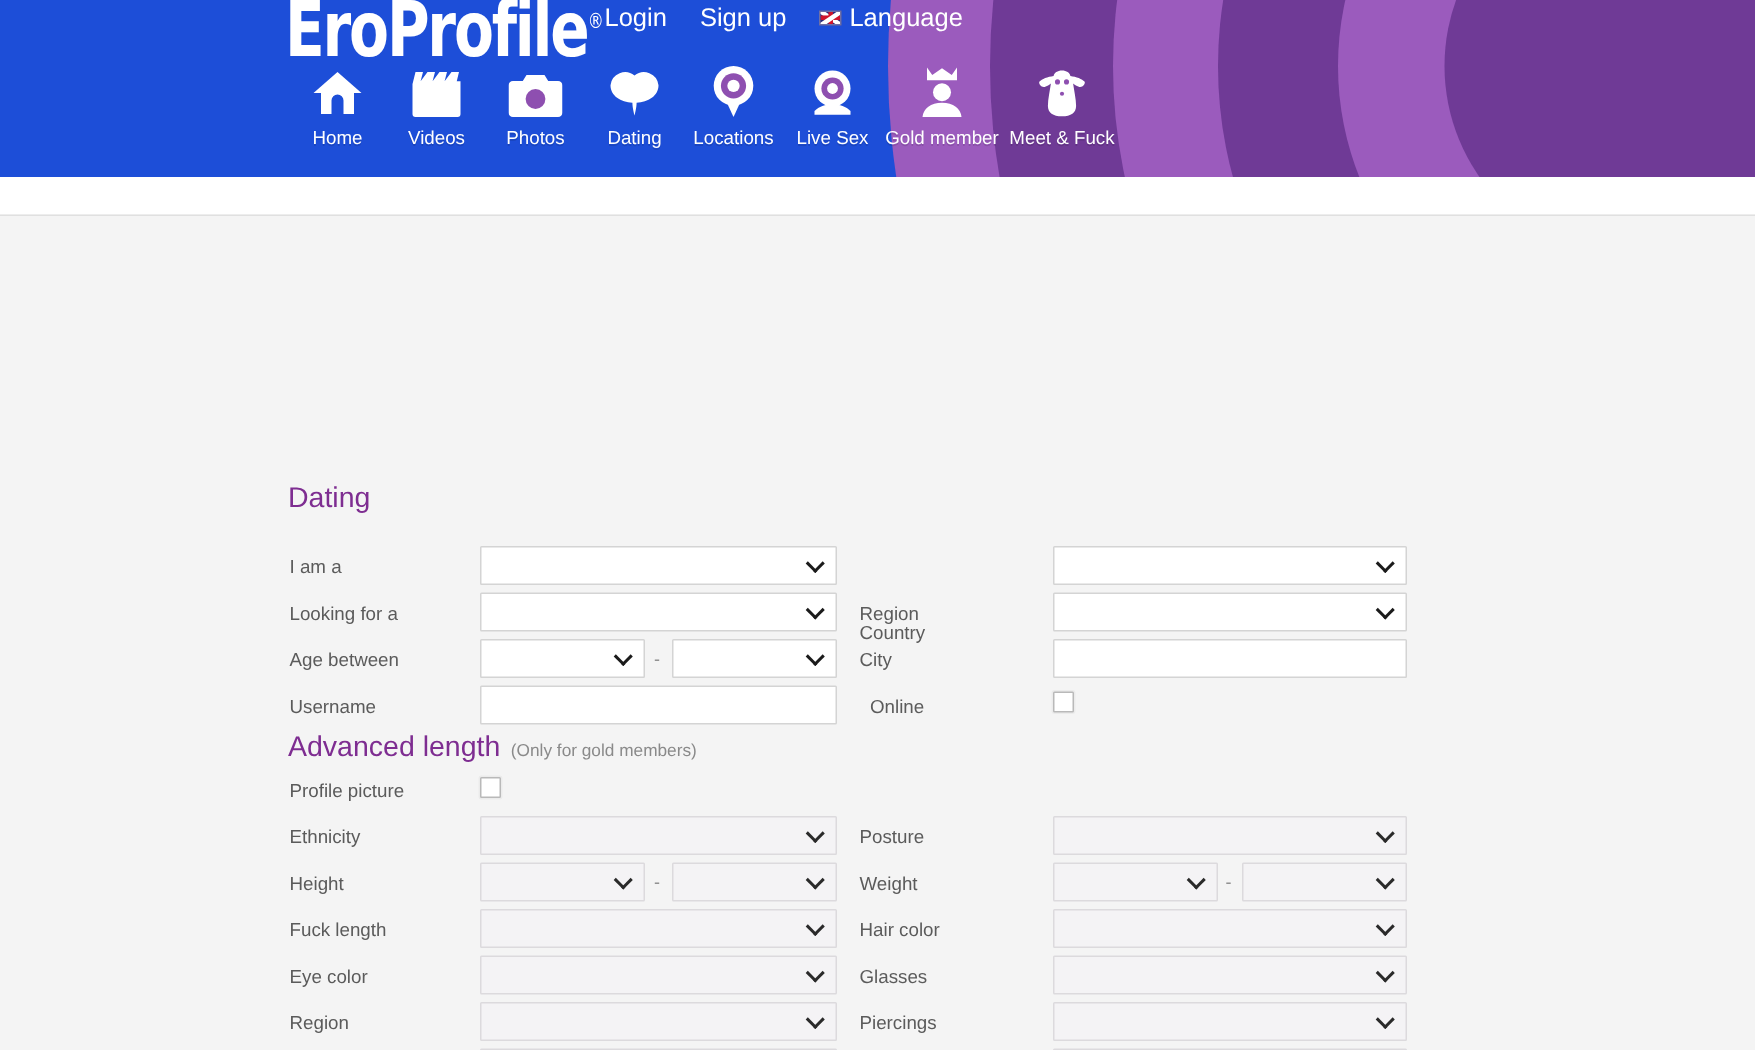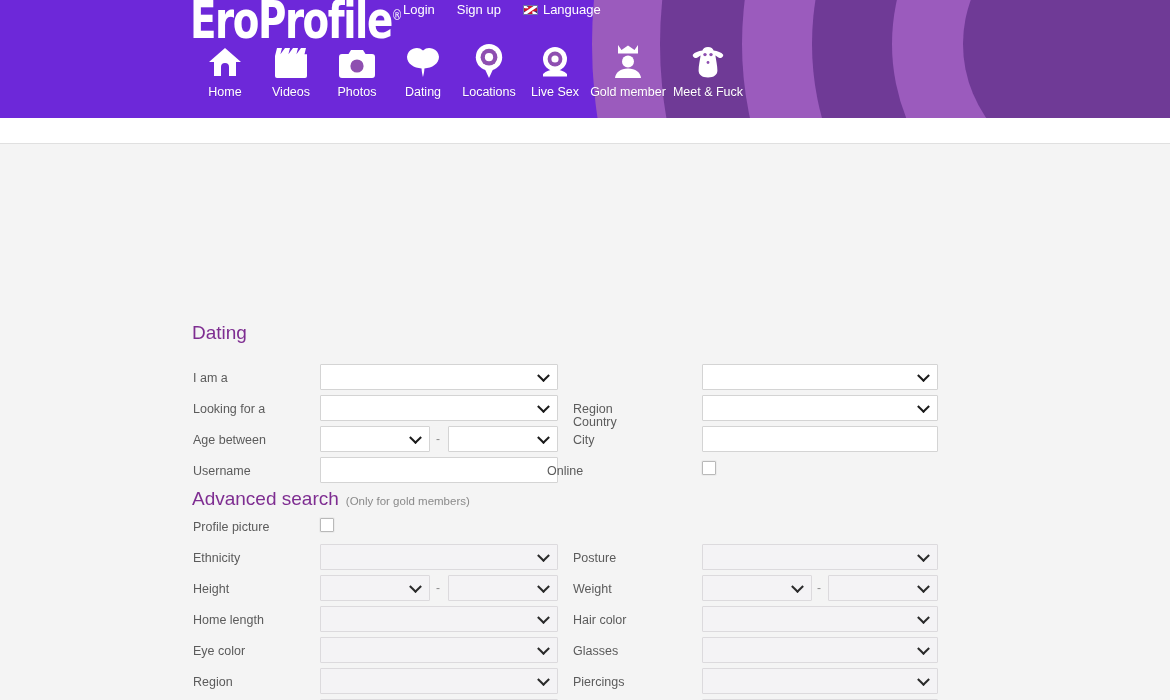--- a/index.html
+++ b/index.html
@@ -8,21 +8,21 @@
     width: 1170px; height: 700px;
     overflow: hidden;
     background: #f4f4f4;
     font-family: "Liberation Sans", "DejaVu Sans", sans-serif;
   }
 
   
   .header {
     position: relative;
     width: 1170px; height: 118px;
-    background: #6d28d9;
+    background: #1d4ed8;
     overflow: hidden;
   }
   .arcs { position: absolute; inset: 0; overflow: hidden; }
   .arc {
     position: absolute;
     border-radius: 50%;
     transform: translate(-50%, -50%);
   }
   .header-inner { position: relative; z-index: 5; }
 
@@ -40,21 +40,21 @@
   .logo .reg {
     font-size: 11px;
     vertical-align: super;
     font-weight: normal;
     letter-spacing: 0;
   }
 
   .toplinks {
     position: absolute; top: 2px; left: 403px;
     display: flex; align-items: center; gap: 22px;
-    font-size: 13px; color: #ffffff;
+    font-size: 17px; color: #ffffff;
     white-space: nowrap;
   }
   .toplinks a { color: #fff; text-decoration: none; }
   .lang { display: flex; align-items: center; gap: 5px; }
   .flag {
     width: 15px; height: 10px; display: inline-block;
     background: #28297a; position: relative; overflow: hidden;
     border: 0.5px solid #ffffff55;
   }
   .flag::before, .flag::after {
@@ -290,39 +290,39 @@
 
   <div class="lbl" style="left:573px; top:227px;margin-top:44px;">Country</div>
   <div class="fld sel" style="left:702px; top:220px; width:236px;"></div>
 
   <div class="lbl" style="left:573px; top:258px;">Region</div>
   <div class="fld sel" style="left:702px; top:251px; width:236px;"></div>
 
   <div class="lbl" style="left:573px; top:289px;">City</div>
   <div class="fld" style="left:702px; top:282px; width:236px;"></div>
 
-  <div class="lbl" style="left:547px; top:320px;text-align:right;">Online</div>
+  <div class="lbl" style="left:580px; top:320px;text-align:right;">Online</div>
   <div class="cbx" style="left:702px; top:317px;"></div>
 
   <div class="sec-title" style="left:192px; top:344px;">
-    <span>Advanced search</span><span class="sec-note">(Only for gold members)</span>
+    <span>Advanced length</span><span class="sec-note">(Only for gold members)</span>
   </div>
 
   <div class="lbl" style="left:193px; top:376px;">Profile picture</div>
   <div class="cbx" style="left:320px; top:374px;"></div>
 
   <div class="lbl" style="left:193px; top:407px;">Ethnicity</div>
   <div class="fld sel dis" style="left:320px; top:400px; width:238px;"></div>
 
   <div class="lbl" style="left:193px; top:438px;">Height</div>
   <div class="fld sel dis" style="left:320px; top:431px; width:110px;"></div>
   <div class="dash" style="left:436px; top:437px;">-</div>
   <div class="fld sel dis" style="left:448px; top:431px; width:110px;"></div>
 
-  <div class="lbl" style="left:193px; top:469px;">Home length</div>
+  <div class="lbl" style="left:193px; top:469px;">Fuck length</div>
   <div class="fld sel dis" style="left:320px; top:462px; width:238px;"></div>
 
   <div class="lbl" style="left:193px; top:500px;">Eye color</div>
   <div class="fld sel dis" style="left:320px; top:493px; width:238px;"></div>
 
   <div class="lbl" style="left:193px; top:531px;">Region</div>
   <div class="fld sel dis" style="left:320px; top:524px; width:238px;"></div>
 
   <div class="fld sel dis" style="left:320px; top:555px; width:238px;"></div>
 

